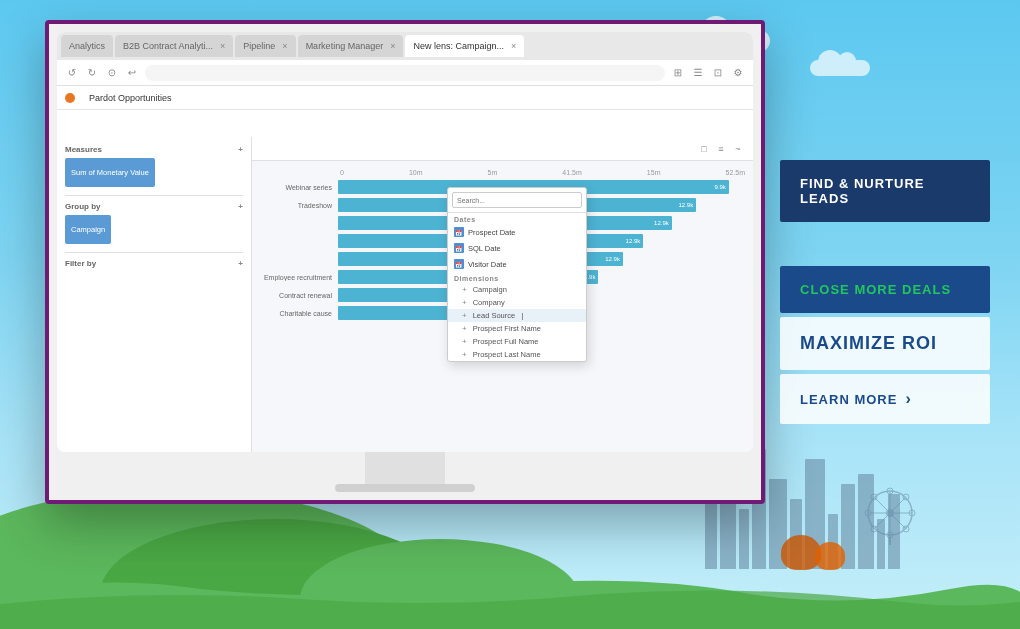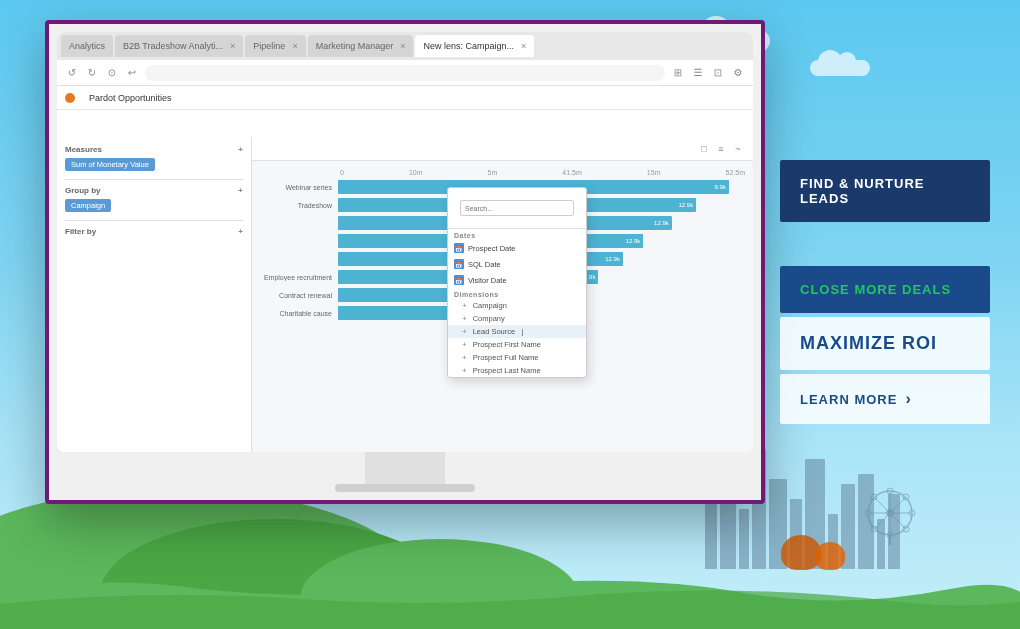--- a/index.html
+++ b/index.html
@@ -243,21 +243,21 @@
       align-items: center;
       color: #666;
       font-size: 8px;
       font-weight: bold;
       margin-bottom: 4px;
     }
 
     .sidebar-tag {
       background: #5b9bd5;
       color: white;
-      padding: 2px 6px;
+      padding: 10px 6px;
       border-radius: 2px;
       font-size: 7.5px;
       display: inline-block;
     }
 
     .sidebar-divider {
       border: none;
       border-top: 1px solid #e0e0e0;
       margin: 6px 0;
     }
@@ -353,21 +353,21 @@
       width: 140px;
       background: white;
       border: 1px solid #ccc;
       border-radius: 3px;
       box-shadow: 2px 4px 12px rgba(0,0,0,0.15);
       z-index: 20;
       font-size: 8px;
     }
 
     .dropdown-search {
-      padding: 12px;
+      padding: 4px;
       border-bottom: 1px solid #e0e0e0;
     }
 
     .dropdown-search input {
       width: 100%;
       height: 16px;
       border: 1px solid #ccc;
       border-radius: 2px;
       padding: 0 4px;
       font-size: 7px;
@@ -579,21 +579,21 @@
 
 <div class="monitor-container">
   <div class="monitor">
     <div class="monitor-screen">
 
       <div class="browser-tabs">
         <div class="tab inactive">
           <span>Analytics</span>
         </div>
         <div class="tab inactive">
-          <span>B2B Tradeshow Analyti...</span>
+          <span>B2B Contract Analyti...</span>
           <span class="tab-close">×</span>
         </div>
         <div class="tab inactive">
           <span>Pipeline</span>
           <span class="tab-close">×</span>
         </div>
         <div class="tab inactive">
           <span>Marketing Manager</span>
           <span class="tab-close">×</span>
         </div>

